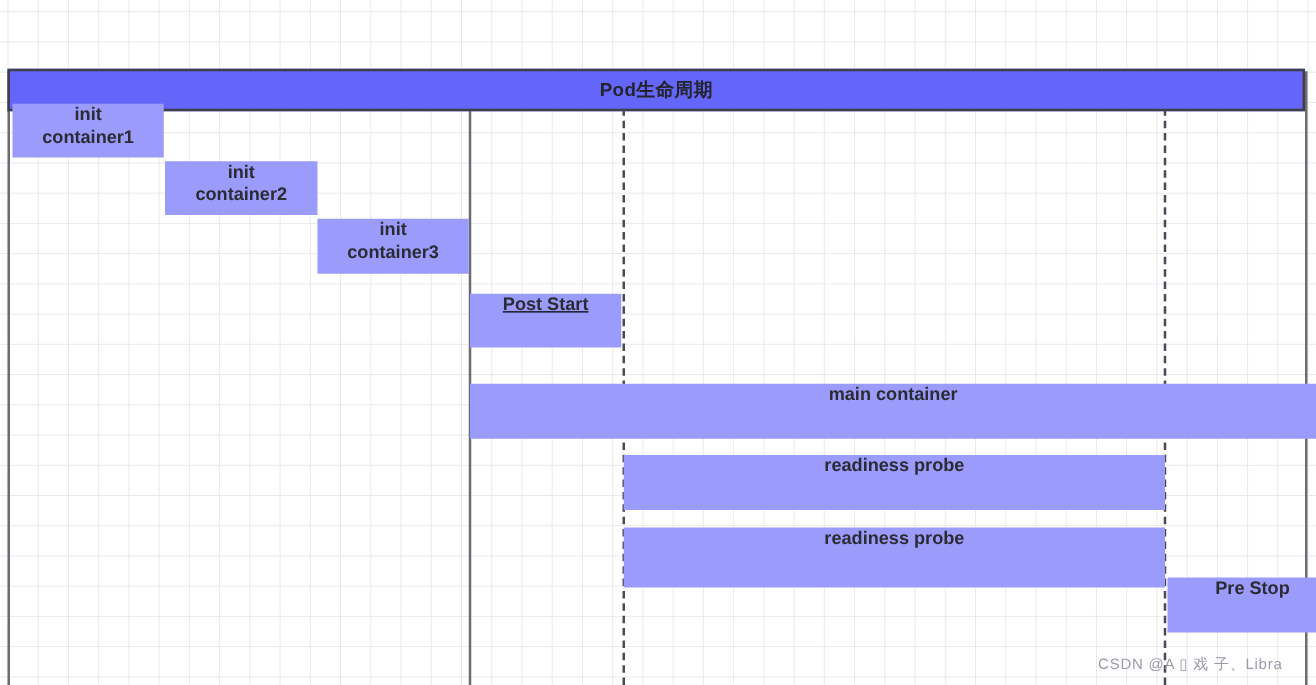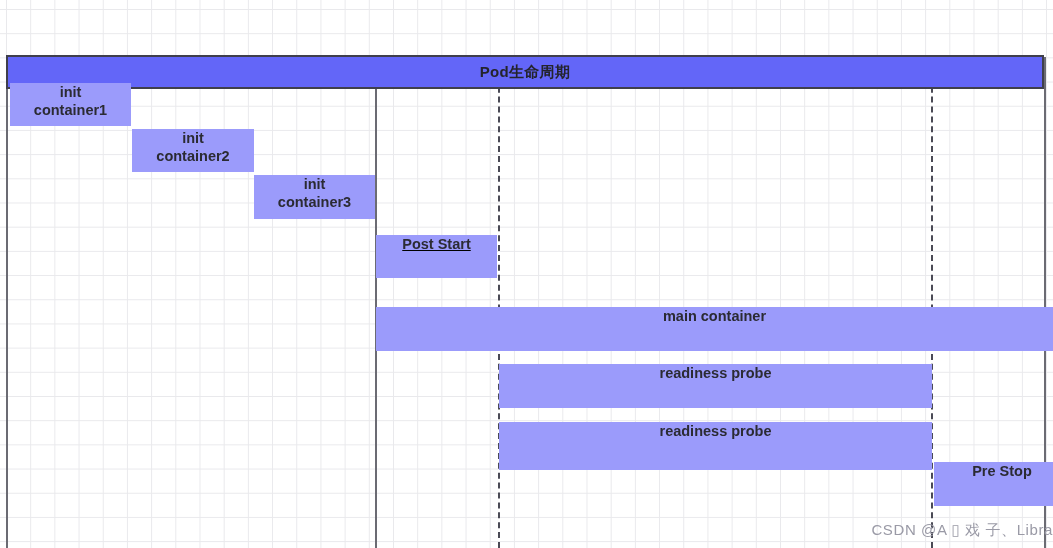--- a/index.html
+++ b/index.html
@@ -85,23 +85,23 @@
     font-weight: bold;
     color: #2b2b33;
     line-height: 1.25;
     white-space: pre-line;
     padding: 0 4px;
   }
 
   
   .watermark {
     position: absolute;
-    right: 0;
+    right: 27px;
     bottom: 8px;
-    font-size: 15px;
+    font-size: 12px;
     color: #9a9aa6;
     letter-spacing: 0.6px;
     white-space: nowrap;
     pointer-events: none;
   }
 </style>
 </head>
 <body>
 
 <div id="canvas">

